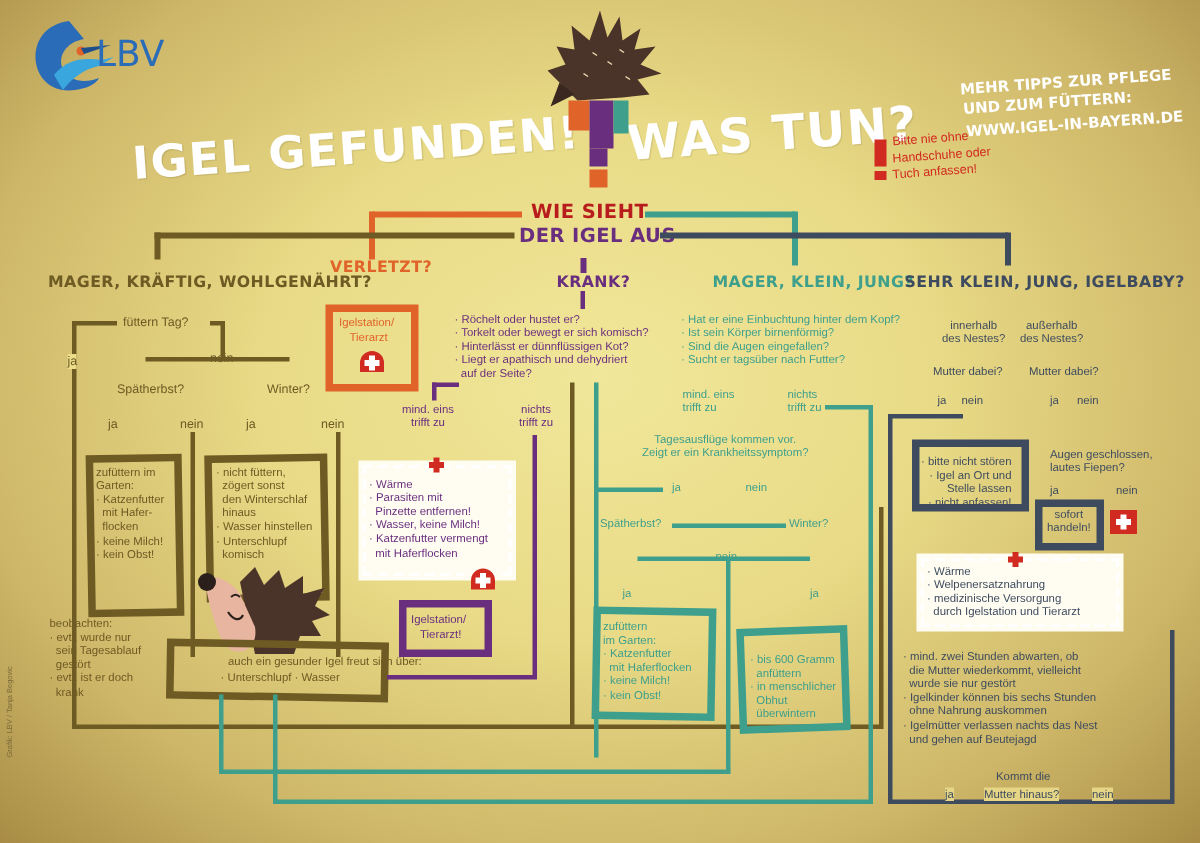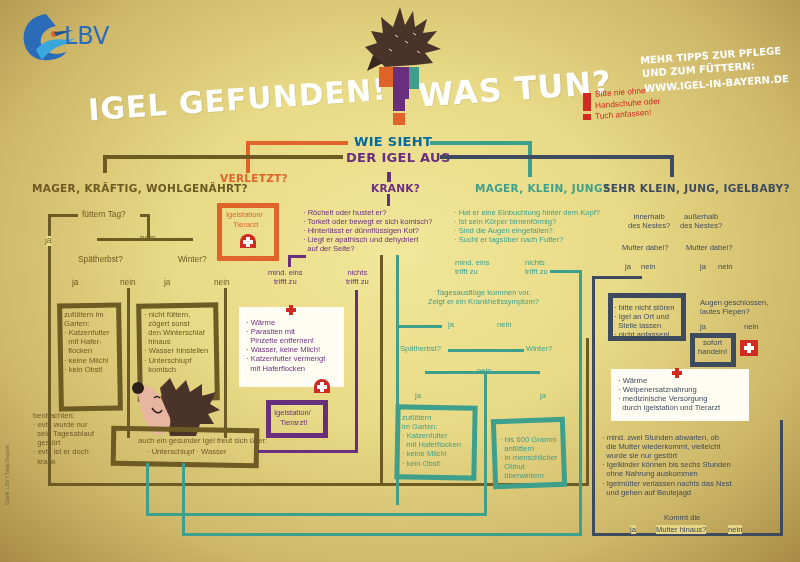--- a/index.html
+++ b/index.html
@@ -58,21 +58,21 @@
 <div class="abs" style="left:583px;top:93px;width:8px;height:18px;background:#d12a20;"></div>
 <div class="abs" style="left:583px;top:114px;width:8px;height:6px;background:#d12a20;"></div>
 <div class="t red sm" style="left:595px;top:88px;transform:rotate(-4deg);">Bitte nie ohne</div>
 <div class="t red sm" style="left:595px;top:99px;transform:rotate(-4deg);">Handschuhe oder</div>
 <div class="t red sm" style="left:595px;top:110px;transform:rotate(-4deg);">Tuch anfassen!</div>
 
 <div class="t" style="left:640px;top:50px;font-size:10px;color:#fff;font-weight:900;font-family:'DejaVu Sans',sans-serif;transform:rotate(-4deg);">MEHR TIPPS ZUR PFLEGE</div>
 <div class="t" style="left:642px;top:64px;font-size:10px;color:#fff;font-weight:900;font-family:'DejaVu Sans',sans-serif;transform:rotate(-4deg);">UND ZUM FÜTTERN:</div>
 <div class="t" style="left:644px;top:78px;font-size:10px;color:#fff;font-weight:900;font-family:'DejaVu Sans',sans-serif;transform:rotate(-4deg);">WWW.IGEL-IN-BAYERN.DE</div>
 
-<div class="t head" style="left:354px;top:134px;font-size:13px;color:#0369a1;">WIE SIEHT</div>
+<div class="t head" style="left:354px;top:134px;font-size:13px;color:#b91c1c;">WIE SIEHT</div>
 <div class="t head" style="left:346px;top:150px;font-size:13px;color:#6a2e7f;">DER IGEL AUS</div>
 
 <div class="line" style="left:248px;top:141px;width:100px;height:4px;background:#e0632a;"></div>
 <div class="line" style="left:246px;top:141px;width:4px;height:32px;background:#e0632a;"></div>
 <div class="line" style="left:103px;top:155px;width:240px;height:4px;background:#6e5a23;"></div>
 <div class="line" style="left:103px;top:155px;width:4px;height:18px;background:#6e5a23;"></div>
 <div class="line" style="left:387px;top:172px;width:4px;height:10px;background:#6a2e7f;"></div>
 <div class="line" style="left:430px;top:141px;width:100px;height:4px;background:#3e9f8c;"></div>
 <div class="line" style="left:528px;top:141px;width:4px;height:36px;background:#3e9f8c;"></div>
 <div class="line" style="left:440px;top:155px;width:232px;height:4px;background:#3e4b5e;"></div>
@@ -122,21 +122,21 @@
 </svg>
 
 <div class="t brown xs" style="left:33px;top:411px;">beobachten:
 · evtl. wurde nur
   sein Tagesablauf
   gestört
 · evtl. ist er doch
   krank</div>
 
 <div class="box" style="left:111px;top:427px;width:148px;height:40px;border-color:#6e5a23;transform:rotate(1deg);"></div>
-<div class="t brown xs" style="left:119px;top:436px;padding-left:19px;">auch ein gesunder Igel freut sich über:</div>
+<div class="t brown xs" style="left:133px;top:436px;padding-left:19px;">auch ein gesunder Igel freut sich über:</div>
 <div class="t brown xs" style="left:147px;top:447px;">· Unterschlupf · Wasser</div>
 <div class="line" style="left:48px;top:483px;width:540px;height:3px;background:#6e5a23;"></div>
 <div class="line" style="left:586px;top:338px;width:3px;height:148px;background:#6e5a23;"></div>
 
 <div class="t head orange" style="left:220px;top:172px;">VERLETZT?</div>
 <div class="box" style="left:217px;top:203px;width:62px;height:58px;border-color:#e0632a;"></div>
 <div class="t orange xs" style="left:226px;top:210px;">Igelstation/</div>
 <div class="t orange xs" style="left:233px;top:220px;">Tierarzt</div>
 <div class="abs" style="left:238px;top:234px;width:20px;height:16px;">
   <div style="position:absolute;left:2px;top:0;width:16px;height:14px;border-radius:8px 8px 0 0;background:#d12a20;"></div>
@@ -237,21 +237,21 @@
 <div class="t navy xs" style="left:641px;top:262px;">nein</div>
 <div class="t navy xs" style="left:700px;top:262px;">ja</div>
 <div class="t navy xs" style="left:718px;top:262px;">nein</div>
 
 <div class="line" style="left:592px;top:276px;width:50px;height:3px;background:#3e4b5e;"></div>
 <div class="line" style="left:592px;top:276px;width:3px;height:260px;background:#3e4b5e;"></div>
 <div class="line" style="left:592px;top:533px;width:190px;height:3px;background:#3e4b5e;"></div>
 <div class="line" style="left:780px;top:420px;width:3px;height:116px;background:#3e4b5e;"></div>
 
 <div class="box" style="left:608px;top:293px;width:78px;height:48px;border-color:#3e4b5e;"></div>
-<div class="t navy xs" style="left:614px;top:303px;">· bitte nicht stören
+<div class="t navy xs" style="left:614px;top:303px;text-align:right;">· bitte nicht stören
 · Igel an Ort und
   Stelle lassen
 · nicht anfassen!</div>
 
 <div class="t navy xs" style="left:700px;top:298px;">Augen geschlossen,
 lautes Fiepen?</div>
 <div class="t navy xs" style="left:700px;top:322px;">ja</div>
 <div class="t navy xs" style="left:744px;top:322px;">nein</div>
 
 <div class="box" style="left:690px;top:333px;width:46px;height:34px;border-color:#3e4b5e;"></div>

